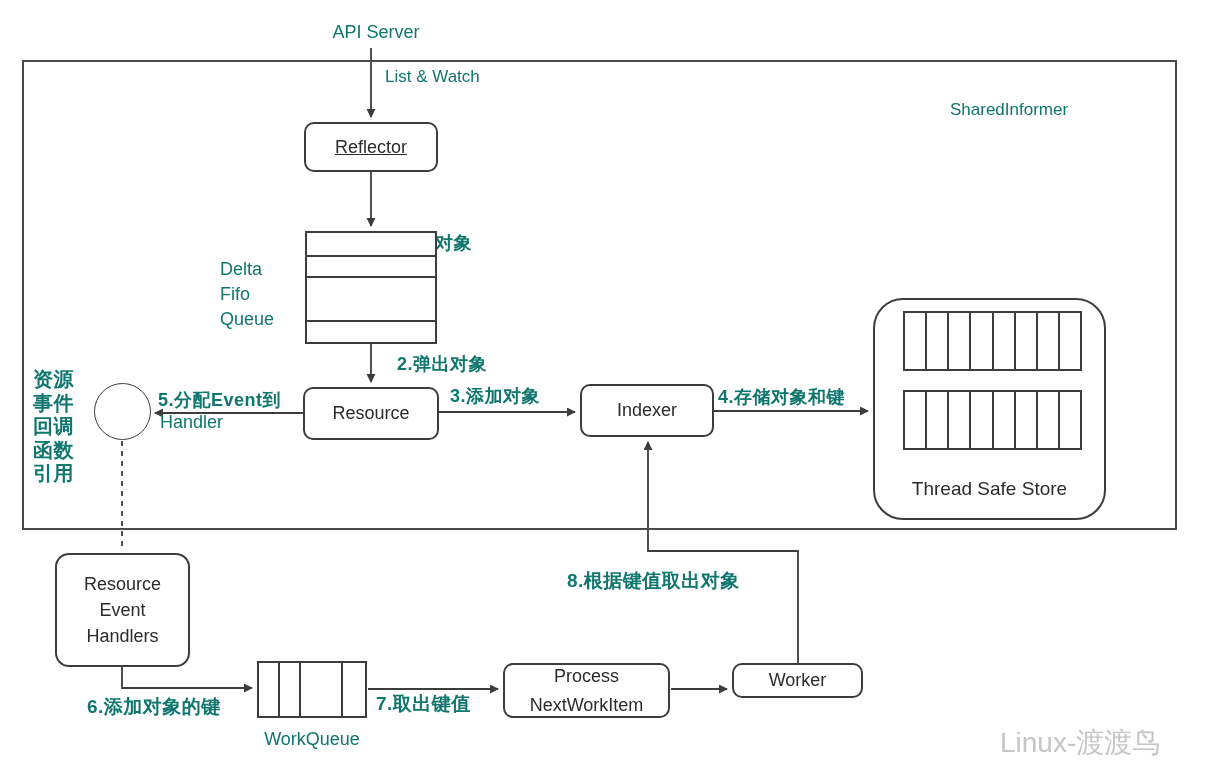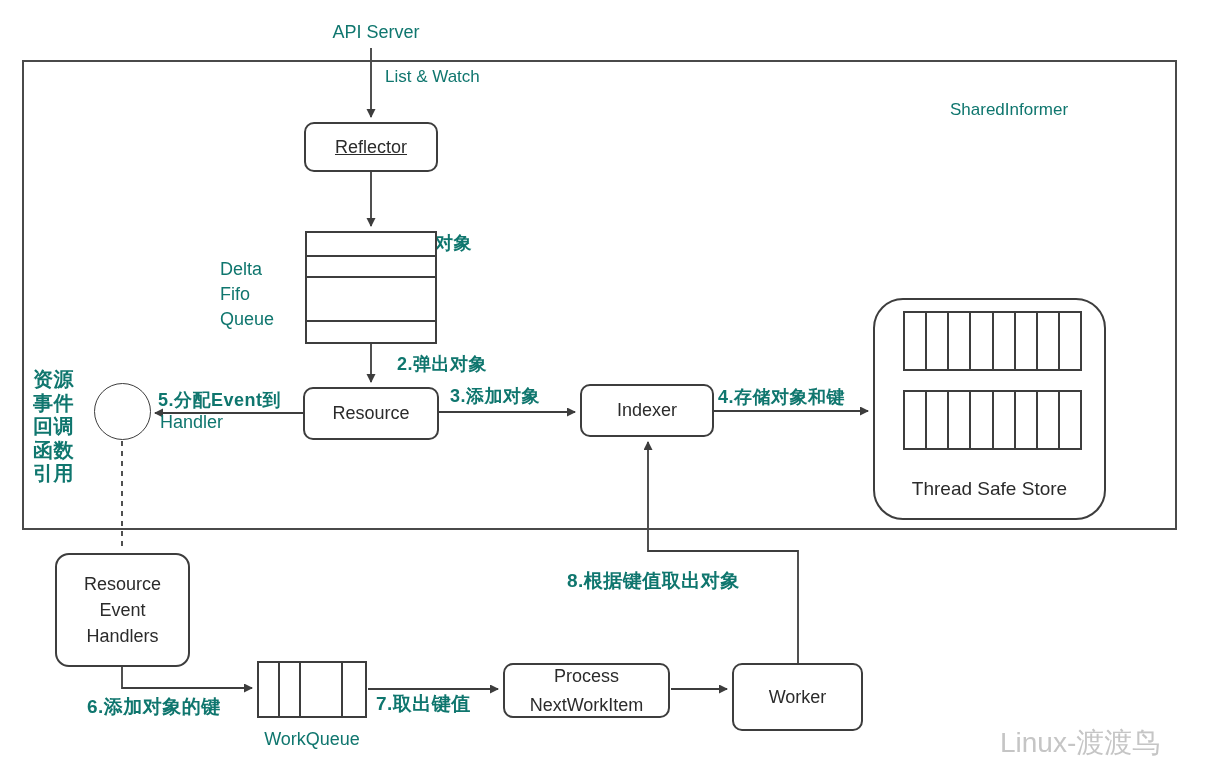--- a/index.html
+++ b/index.html
@@ -236,19 +236,19 @@
     <div class="col c4"></div>
   </div>
   <div class="label" style="left:254px; top:729px; width:116px; text-align:center;">WorkQueue</div>
   <div class="label zh" style="left:376px; top:691px; font-size:19px;">7.取出键值</div>
 
   <div class="node" style="left:503px; top:663px; width:167px; height:55px; line-height:22px;justify-content:space-between;">
     <div>Process</div>
     <div>NextWorkItem</div>
   </div>
 
-  <div class="node" style="left:732px; top:663px; width:131px; height:68px;">
+  <div class="node" style="left:732px; top:663px; width:131px; height:35px;">
     <span>Worker</span>
   </div>
 
   <div class="watermark">Linux-渡渡鸟</div>
 
 </div>
 
 </body></html>

